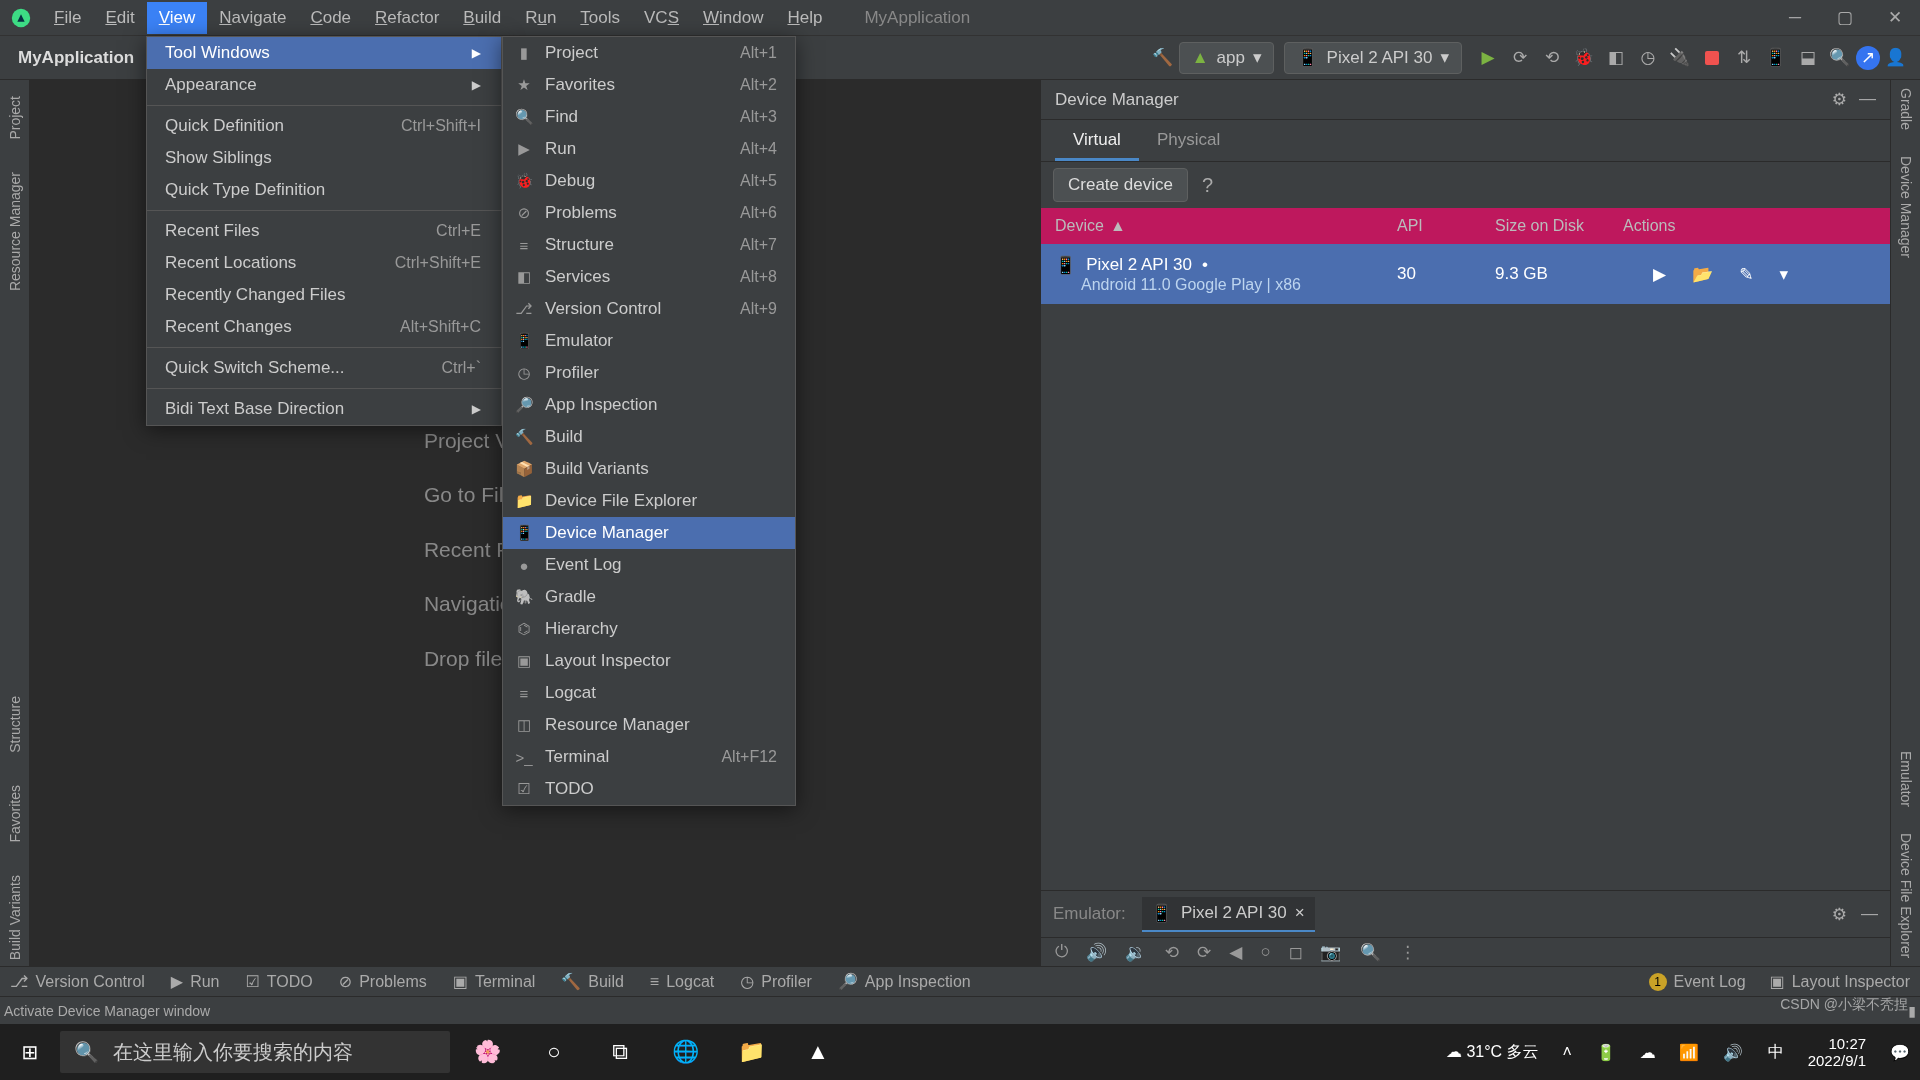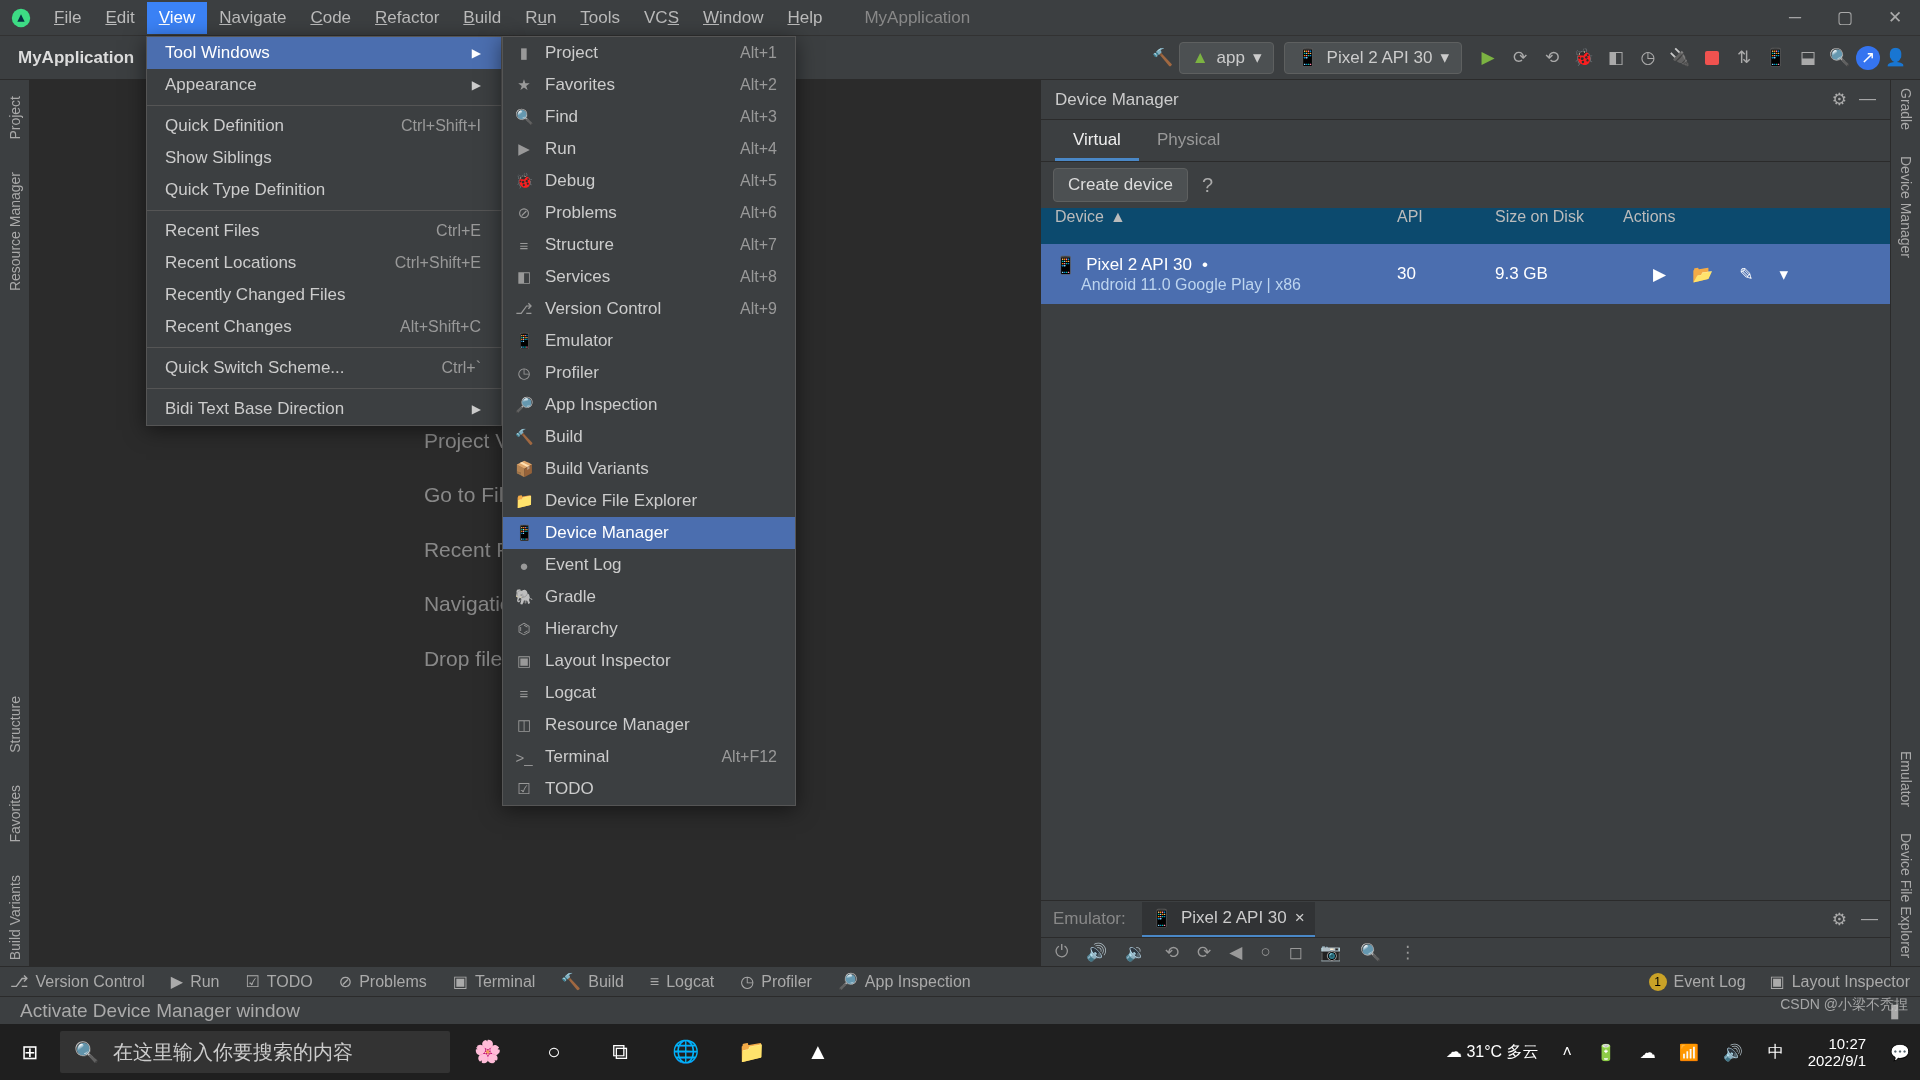--- a/index.html
+++ b/index.html
@@ -46,48 +46,48 @@
 
 .dm-tabs { height:42px; display:flex; border-bottom:1px solid #2b2b2b; padding-left:14px;}
 .dm-tabs .tab { padding:10px 18px 8px; color:#999; }
 .dm-tabs .tab.active { color:#eee; border-bottom:3px solid #4a88c7; }
 
 .dm-btnrow { height:46px; display:flex; align-items:center; padding:0 12px; gap:14px;}
 .dm-btnrow .create { background:#4c5052; border:1px solid #5e6060; border-radius:4px; padding:6px 14px; color:#ddd;}
 .dm-btnrow .help { color:#aaa; font-size:20px;}
 
 .dm-table { flex:1; }
-.dm-th { height:36px; background:#0c4a6e; display:flex; align-items:flex-start; font-size:16px; color:#bbb;}
+.dm-th { height:36px; background:#be185d; display:flex; align-items:center; font-size:16px; color:#bbb;}
 .dm-th .c1 { width:356px; padding-left:14px; display:flex; align-items:center; gap:6px;}
 .dm-th .c2 { width:98px; }
 .dm-th .c3 { width:128px; }
 .dm-th .c4 { flex:1; }
 .dm-row { height:60px; background:#4b6eaf; color:#fff; display:flex; align-items:center;}
 .dm-row .c1 { width:356px; padding-left:14px; }
 .dm-row .c1 .dev-name { display:flex; align-items:center; gap:10px;}
 .dm-row .c1 .dev-sub { color:#bcd4ef; font-size:16px; padding-left:26px;}
 .dm-row .c2 { width:98px; }
 .dm-row .c3 { width:128px; }
 .dm-row .c4 { flex:1; display:flex; gap:26px; padding-left:30px; }
 
-.emulator-tabbar { height:38px; display:flex; align-items:center; padding:0 12px; background:#3c3f41; border-top:1px solid #2b2b2b; border-bottom:1px solid #2b2b2b;}
+.emulator-tabbar { height:48px; display:flex; align-items:center; padding:0 12px; background:#3c3f41; border-top:1px solid #2b2b2b; border-bottom:1px solid #2b2b2b;}
 .emulator-tabbar .label { color:#888; margin-right:16px;}
 .emulator-tabbar .etab { background:#313335; padding:6px 10px; color:#ccc; display:flex; align-items:center; gap:8px; border-bottom:2px solid #4a88c7;}
 .emulator-tabbar .actions { margin-left:auto; display:flex; gap:14px; color:#aaa;}
 
 .emulator-tools { height:28px; display:flex; align-items:center; gap:18px; padding:0 14px; color:#999; overflow:hidden;}
 
 
 .bottom-bar { position:absolute; left:0; right:0; bottom:28px; height:30px; background:#3c3f41; display:flex; align-items:center; padding:0 10px; gap:26px; font-size:16px; color:#aaa; border-top:1px solid #2b2b2b;}
 .bottom-bar .btab { display:flex; align-items:center; gap:7px;}
 .bottom-bar .right { margin-left:auto; display:flex; gap:24px;}
 .bottom-bar .badge { background:#c9a227; color:#000; border-radius:50%; width:18px;height:18px; font-size:12px; display:flex;align-items:center;justify-content:center;}
 
 
-.status-line { position:absolute; left:0; right:0; bottom:0; height:28px; background:#3c3f41; display:flex; align-items:center; padding:0 20px; color:#aaa; font-size:19px; border-top:1px solid #2b2b2b;}
+.status-line { position:absolute; left:0; right:0; bottom:0; height:28px; background:#3c3f41; display:flex; align-items:center; padding:0 4px; color:#aaa; font-size:14px; border-top:1px solid #2b2b2b;}
 
 
 .menu-dropdown { position:absolute; background:#3c3f41; border:1px solid #555; z-index:100; box-shadow:0 4px 20px rgba(0,0,0,.5);}
 .menu-dropdown .mitem { height:32px; padding:0 20px 0 18px; display:flex; align-items:center; justify-content:space-between; color:#ccc; font-size:17px;}
 .menu-dropdown .mitem.hl { background:#4b6eaf; color:#fff;}
 .menu-dropdown .mitem .sc { color:#999; font-size:16px;}
 .menu-dropdown .sep { height:1px; background:#555; margin:4px 0;}
 .menu-dropdown .mitem .arrow { font-size:12px;}
 
 .submenu { position:absolute; background:#3c3f41; border:1px solid #555; z-index:101; box-shadow:0 4px 20px rgba(0,0,0,.5);}

